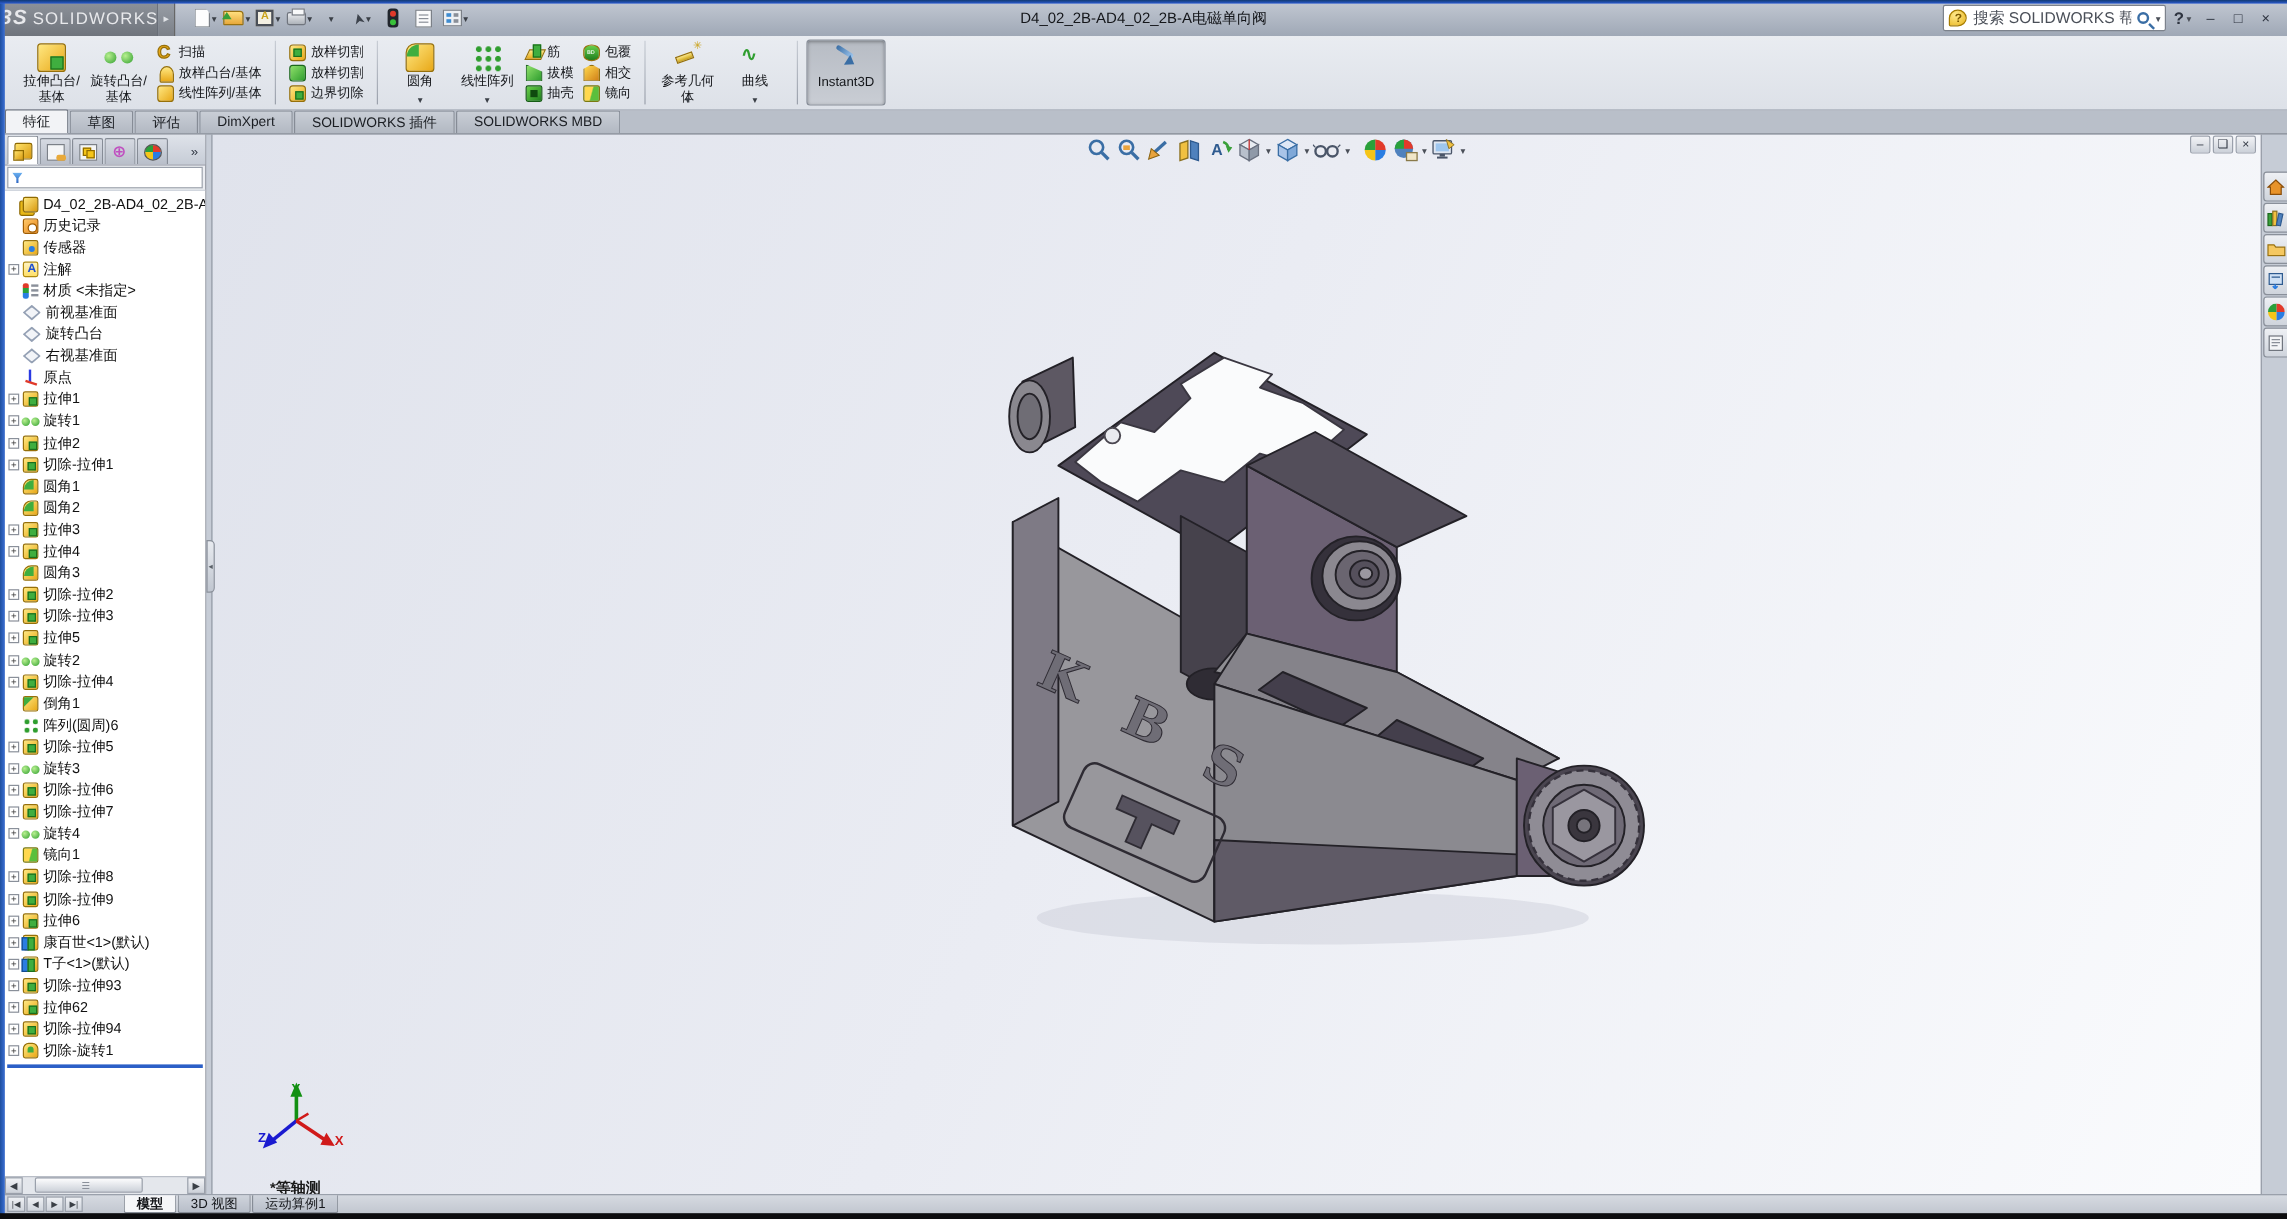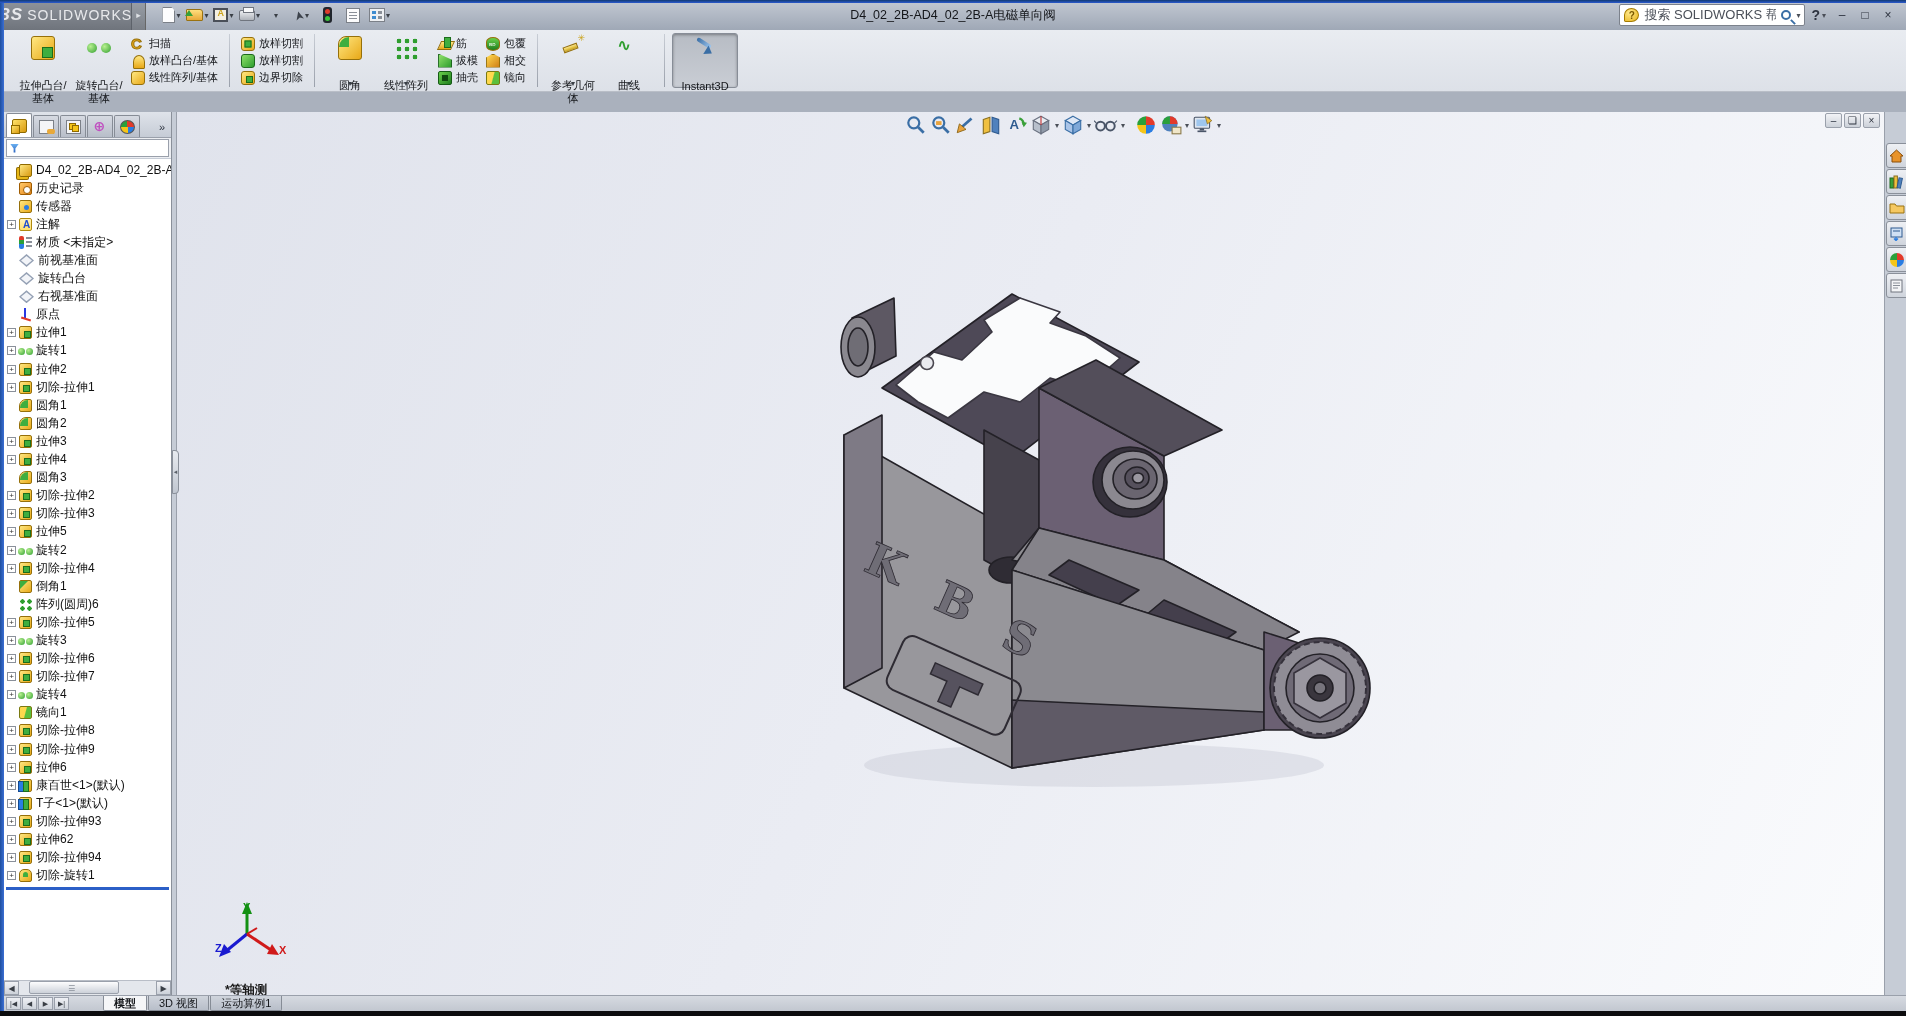--- a/index.html
+++ b/index.html
@@ -59,21 +59,21 @@
     font-size:12px; color:#2e3440; border-radius:2px; }
 
   
   .ribbon { position:absolute; left:4px; top:30px; right:0; height:62px;
     background:linear-gradient(#e9ecf1,#dde1e8); border-bottom:1px solid #b9bec7; display:flex; align-items:stretch; padding:2px 0 2px 6px; z-index:30;}
   .rgroup { display:flex; align-items:stretch; padding:1px 5px; }
   .rdivider { width:1px; background:linear-gradient(#c8cdd5,#9aa0ab); margin:2px 2px; }
   .rbigwrap { display:flex; }
   .rbig { width:56px; display:flex; flex-direction:column; align-items:center; justify-content:flex-start;
     padding-top:3px; border-radius:3px; position:relative; cursor:default;}
-  .rbig .rlabel { font-size:11px; line-height:12.5px; text-align:center; color:#14161a; margin-top:19px; width:54px;}
+  .rbig .rlabel { font-size:11px; line-height:12.5px; text-align:center; color:#14161a; margin-top:2px; width:54px;}
   .rbig.has-arrow::after { content:"▾"; font-size:8px; color:#3a3f46; position:absolute; bottom:0px; }
   .rbig.rbig-active { background:linear-gradient(#b7bcc4,#c9cdd4); border:1px solid #878d97; box-shadow:inset 0 1px 3px rgba(0,0,0,.35); width:66px;}
   .rcol { display:flex; flex-direction:column; justify-content:space-between; padding:2px 4px; }
   .rsmall { display:flex; align-items:center; gap:4px; font-size:11px; color:#14161a; white-space:nowrap; height:18px;}
   
   .ri { display:inline-block; position:relative; flex:none;}
   .ri-b { width:24px; height:24px; }
   .ri-s { width:14px; height:14px; }
   .ri-gold { background:linear-gradient(135deg,#ffe882,#e8a818); border:1px solid #96700a; border-radius:3px;}
   .ri-green { background:linear-gradient(135deg,#8fe06a,#2f9e2f); border:1px solid #1d681d; border-radius:3px;}
@@ -416,20 +416,46 @@
       <div class="rbigwrap">
 
       <div class="rbig rbig-active" title="Instant3D">
             <span class="ri ri-b ri-i3d"></span>
             <span class="rlabel">Instant3D</span>
           </div>
         </div>
     </div>
   </div>
 
+  <div class="tabrow">
+
+      <div class="rtab active">
+        <span>特征</span>
+      </div>
+
+      <div class="rtab">
+        <span>草图</span>
+      </div>
+
+      <div class="rtab">
+        <span>评估</span>
+      </div>
+
+      <div class="rtab">
+        <span>DimXpert</span>
+      </div>
+
+      <div class="rtab">
+        <span>SOLIDWORKS 插件</span>
+      </div>
+
+      <div class="rtab">
+        <span>SOLIDWORKS MBD</span>
+      </div>
+    </div>
 
   <div class="main">
 
     <div class="panel">
       <div class="ptabs">
         <span style="display:flex;gap:1px;align-items:flex-end;">
 
             <div class="ptab active" title="featuremanager-tree">
               <span class="pi pi-feat"></span>
             </div>

